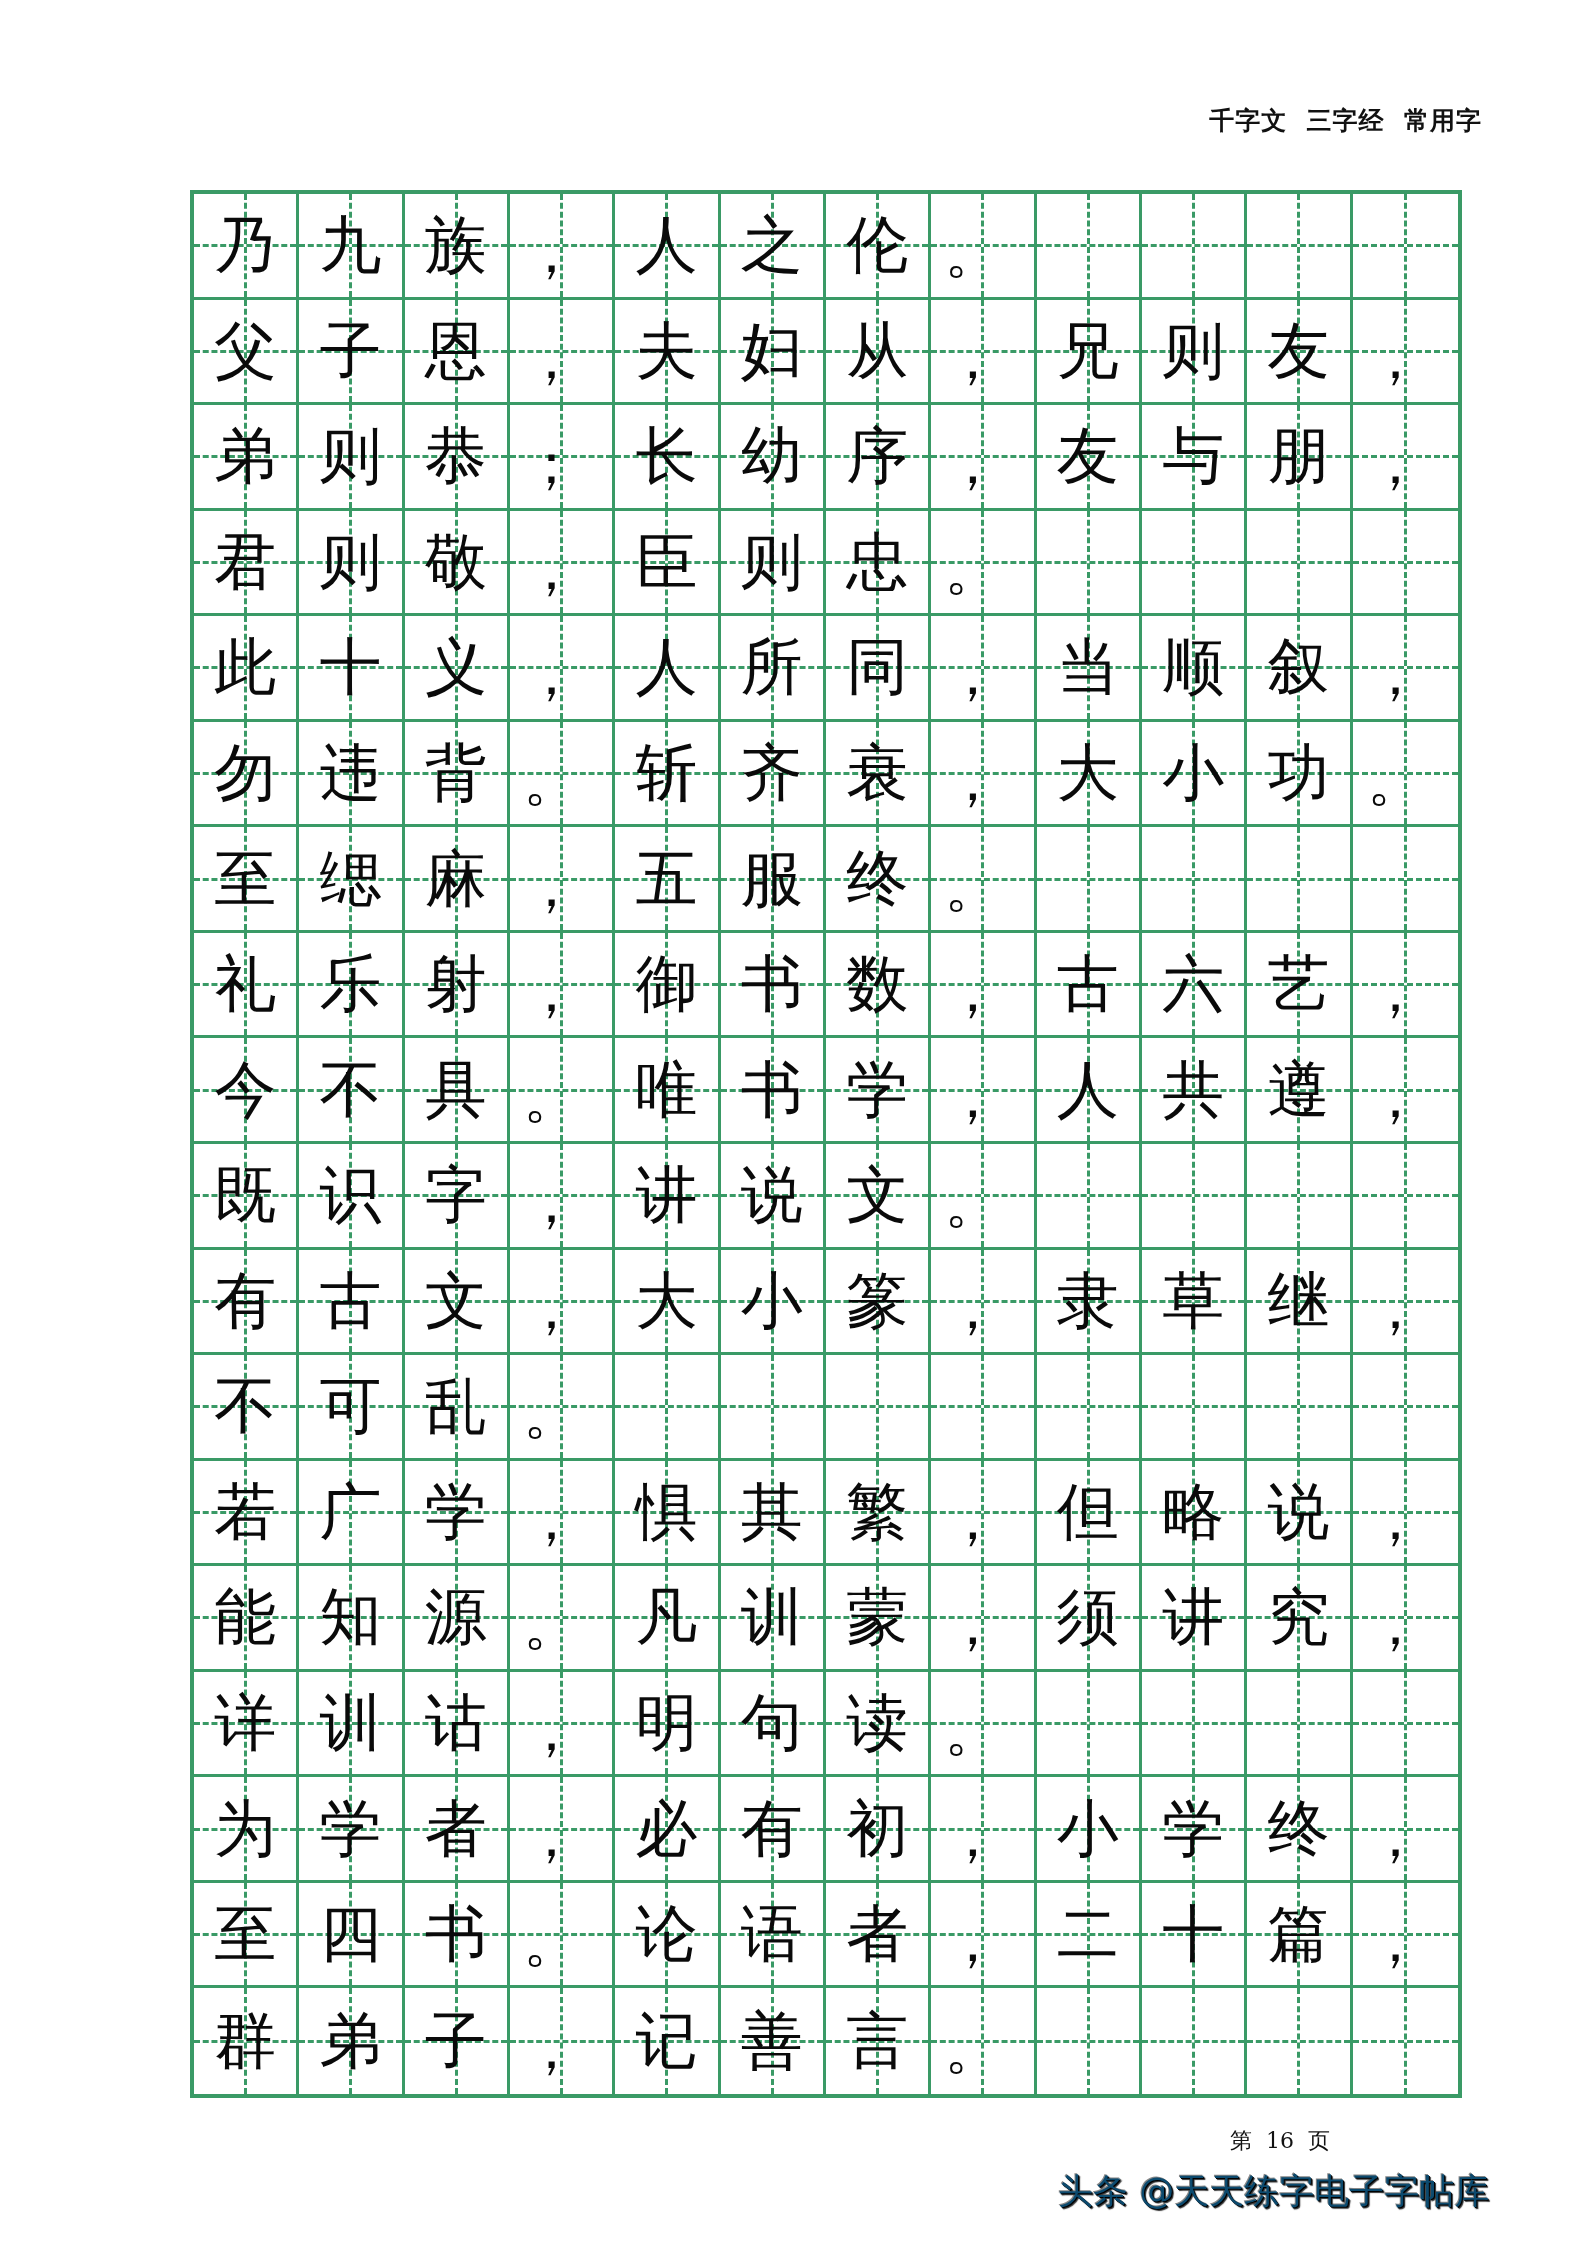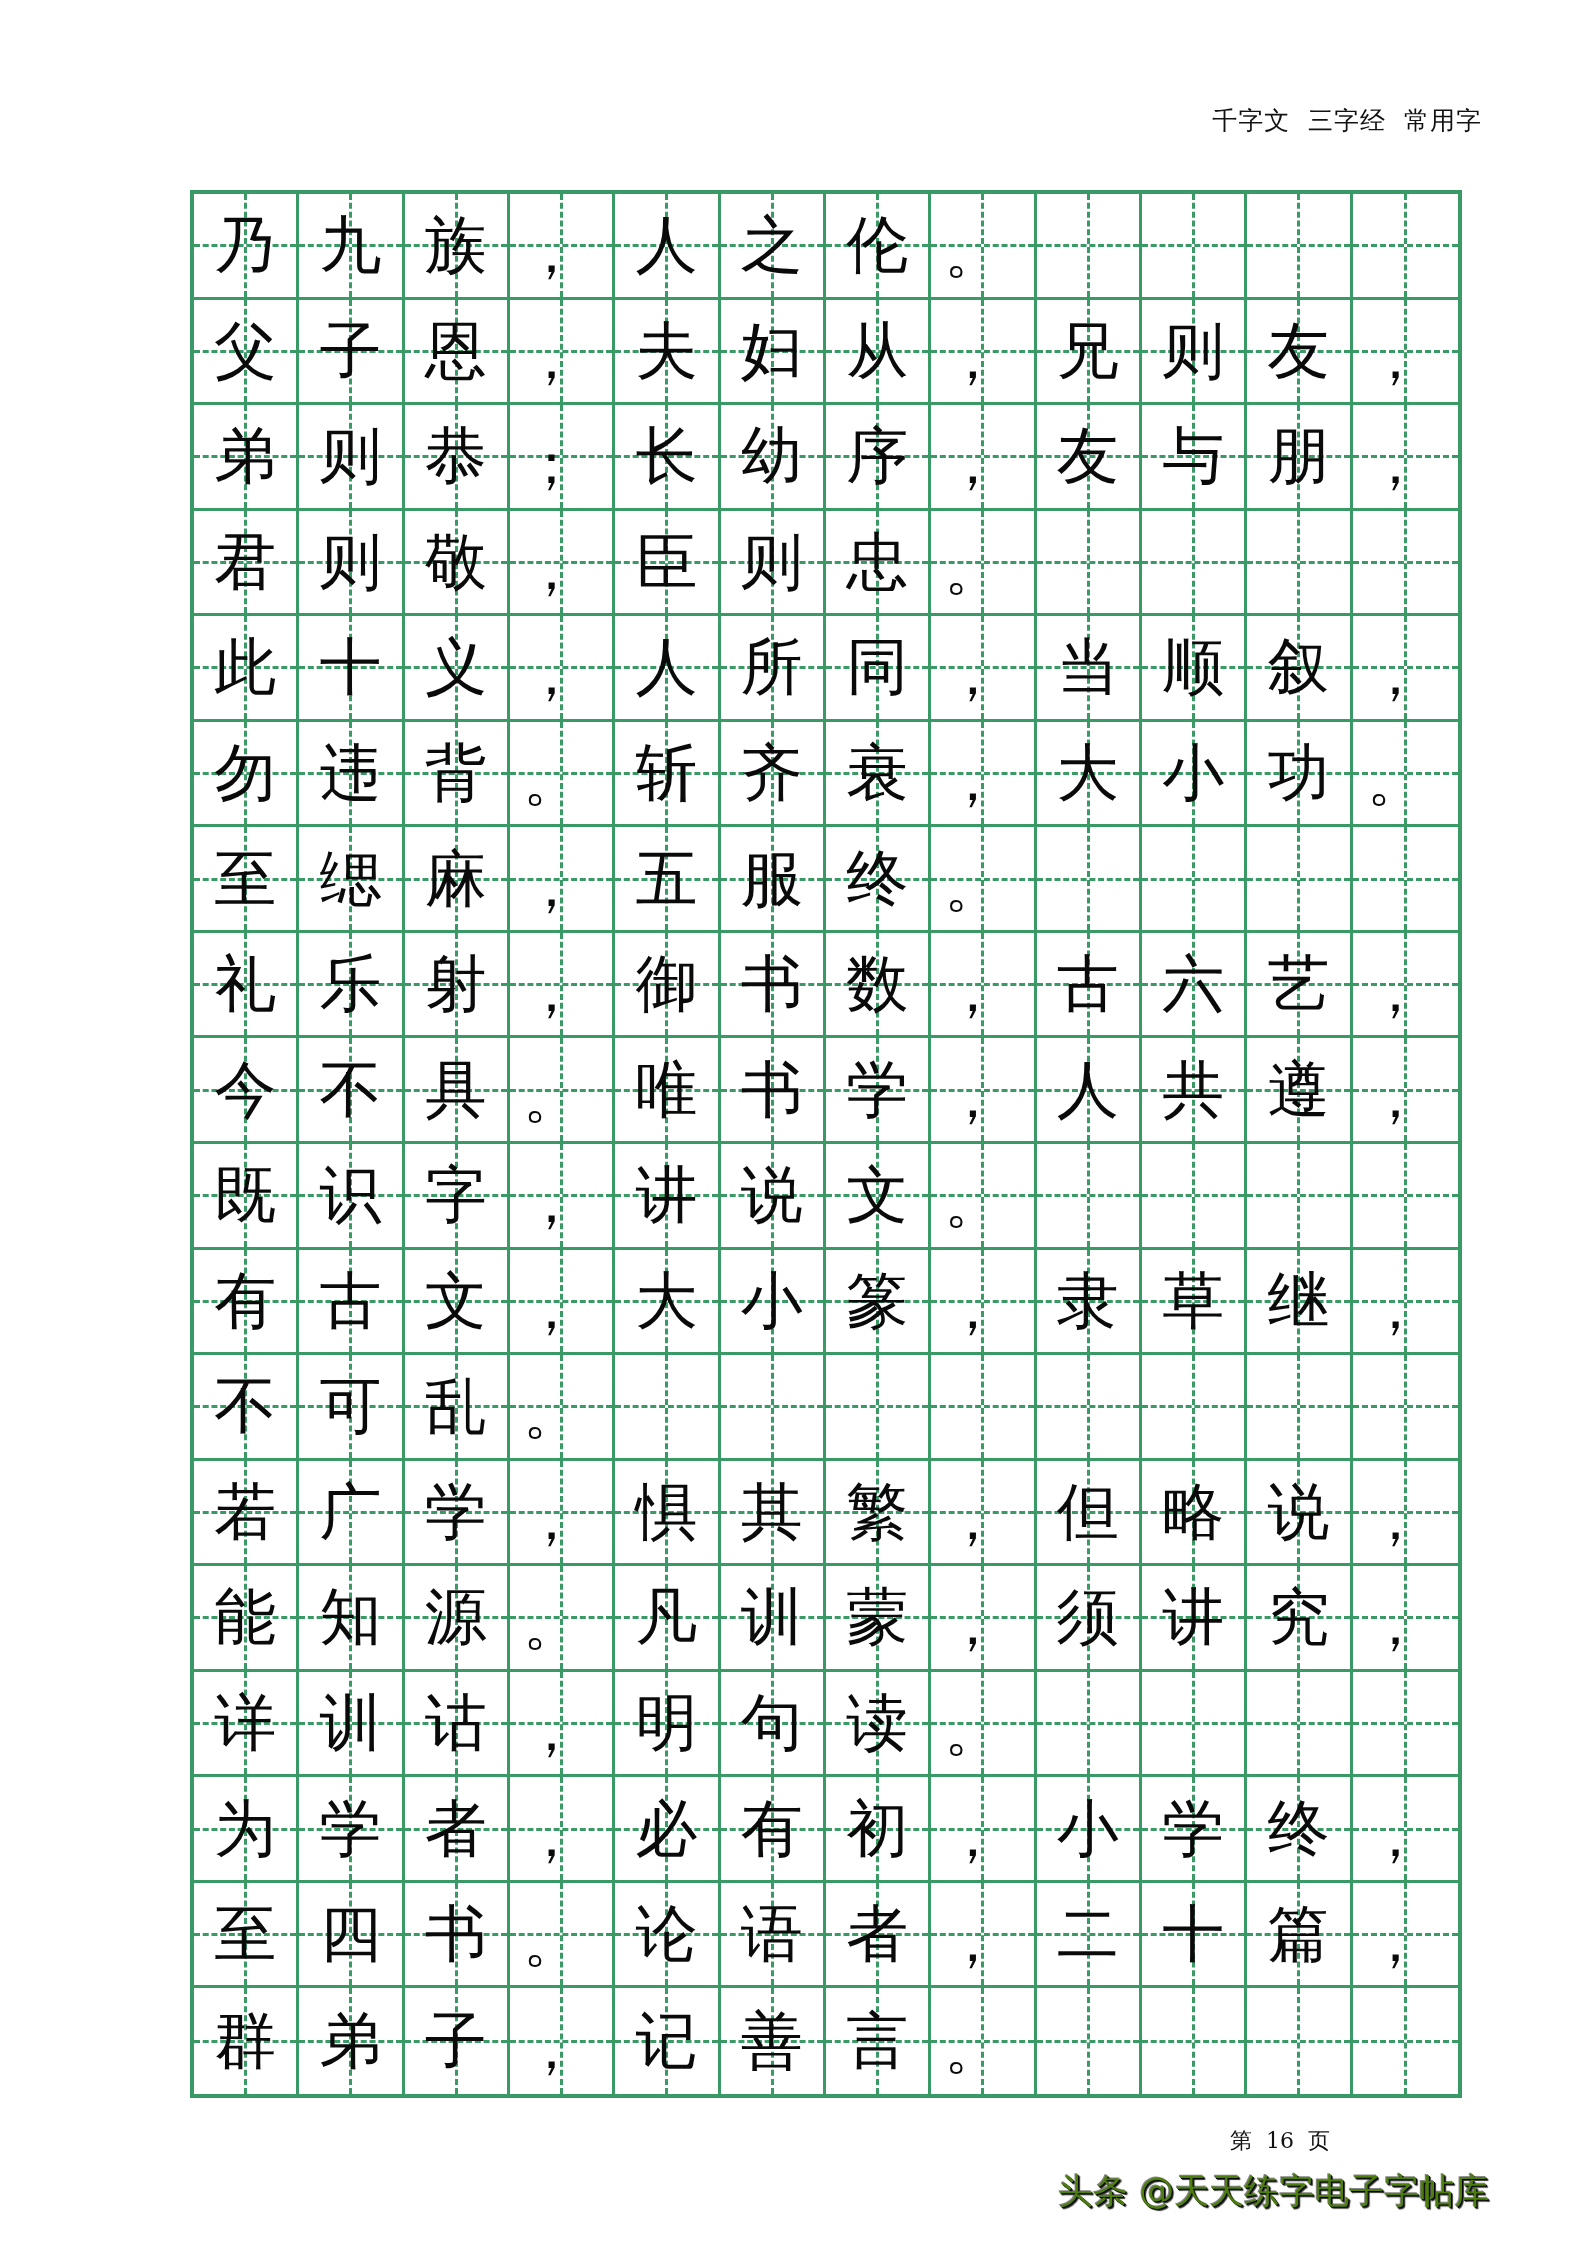--- a/index.html
+++ b/index.html
@@ -16,20 +16,21 @@
   }
   .header-title {
     position: absolute;
     top: 104px;
     right: 105px;
     font-family: "DejaVu Sans", sans-serif;
     font-size: 25px;
     color: #111;
     letter-spacing: 1px;
     white-space: pre;
+    font-weight: bold;
   }
   .grid {
     position: absolute;
     left: 190px;
     top: 190px;
     width: 1272px;
     height: 1908px;
     box-sizing: border-box;
     border: 4px solid #3a9a66;
     display: grid;
@@ -90,21 +91,21 @@
     font-size: 22px;
     color: #111;
     white-space: pre;
   }
   .watermark {
     position: absolute;
     top: 2168px;
     left: 1058px;
     font-family: "DejaVu Sans", sans-serif;
     font-size: 35px;
-    color: #4d7c0f;
+    color: #0c4a6e;
     text-shadow: 1px 1px 0 #000, 2px 2px 1px #333, -1px -1px 0 #888;
     white-space: pre;
     letter-spacing: 0px;
   }
 </style>
 </head>
 <body>
 
 <div class="header-title">千字文  三字经  常用字</div>
 

